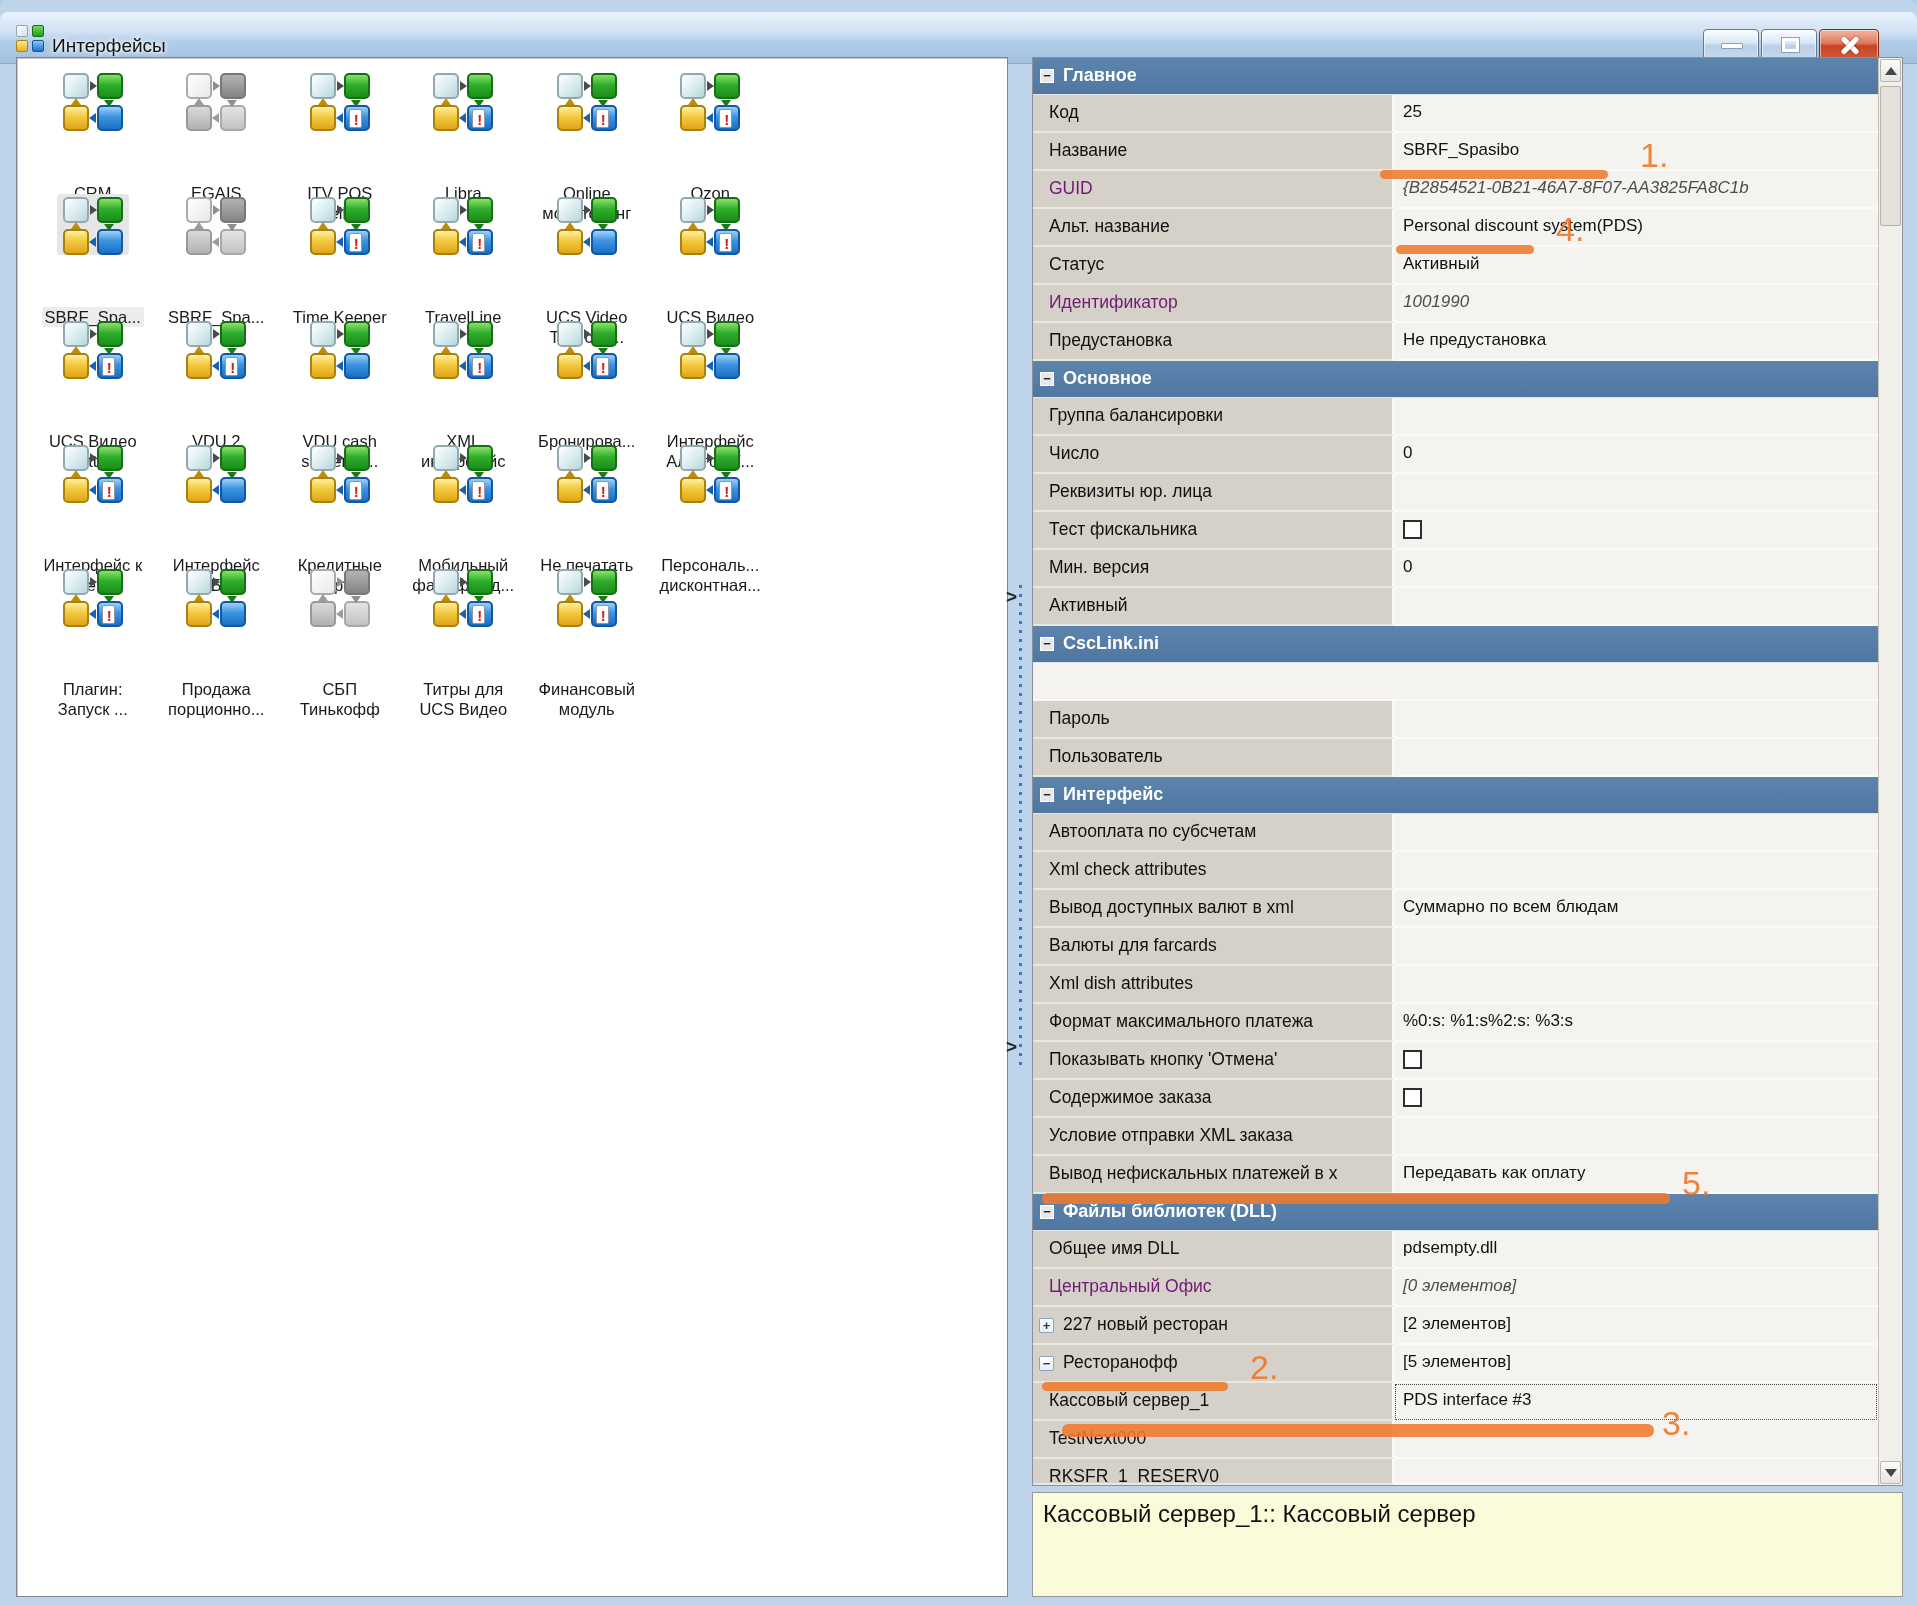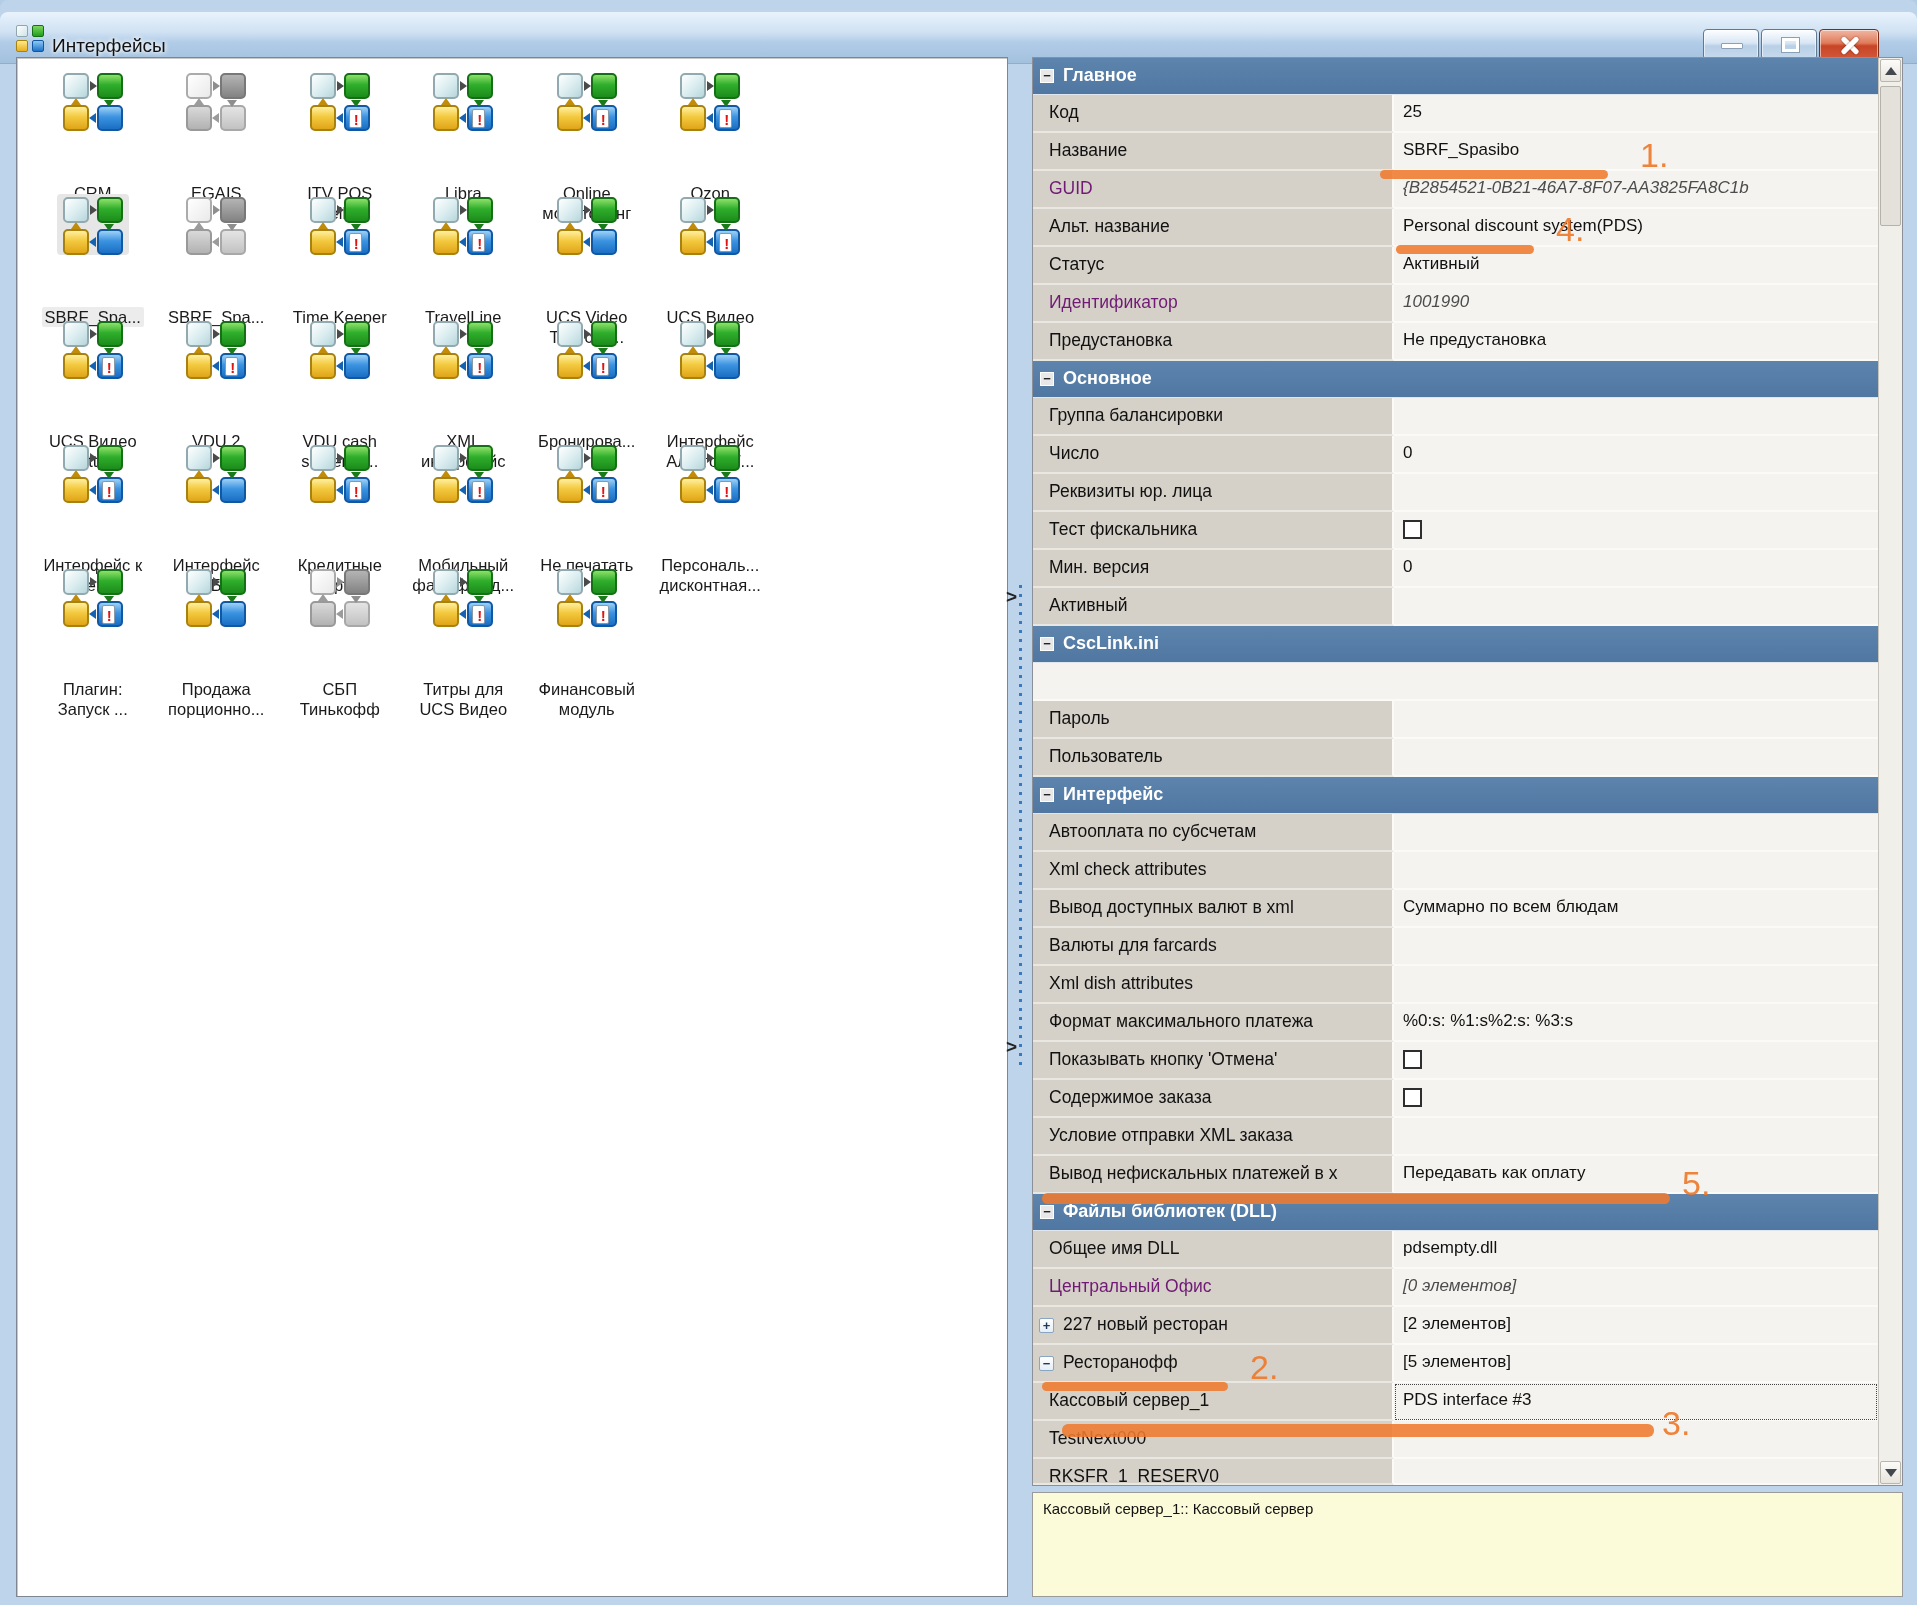--- a/index.html
+++ b/index.html
@@ -98,21 +98,21 @@
   .vscroll { position:absolute; right:0; top:0; width:24px; height:100%; background:#f1efe9; border-left:1px solid #c6c3bc; }
   .sbtn { position:absolute; left:1px; width:21px; height:23px; background:linear-gradient(180deg,#fcfbf9,#e8e5de); border:1px solid #b9b6ae; border-radius:2px; cursor:pointer; }
   .sbtn.up { top:1px; } .sbtn.down { bottom:1px; }
   .tri-up { position:absolute; left:4px; top:7px; width:0; height:0; border-left:6px solid transparent; border-right:6px solid transparent; border-bottom:8px solid #43474e; }
   .tri-down { position:absolute; left:4px; top:7px; width:0; height:0; border-left:6px solid transparent; border-right:6px solid transparent; border-top:8px solid #43474e; }
   .sthumb { position:absolute; left:1px; top:28px; width:21px; height:140px; background:#e3e1da; border:1px solid #b5b2aa; border-radius:2px; cursor:grab; }
 
   
   .status-panel { position:absolute; left:1032px; top:1492px; width:871px; height:105px;
     background:#fbfbd9; border:1px solid #9a9a9a; padding:7px 10px; }
-  .status-text { font-size:15px; color:#111; }
+  .status-text { font-size:24px; color:#111; }
 
   
   .ann { position:absolute; pointer-events:none; }
   .ann-line { position:absolute; border-radius:6px; opacity:.88; }
   .ann-num { position:absolute; font-size:34px; opacity:.92; }
 </style>
 </head>
 <body>
 
 <div id="window">

